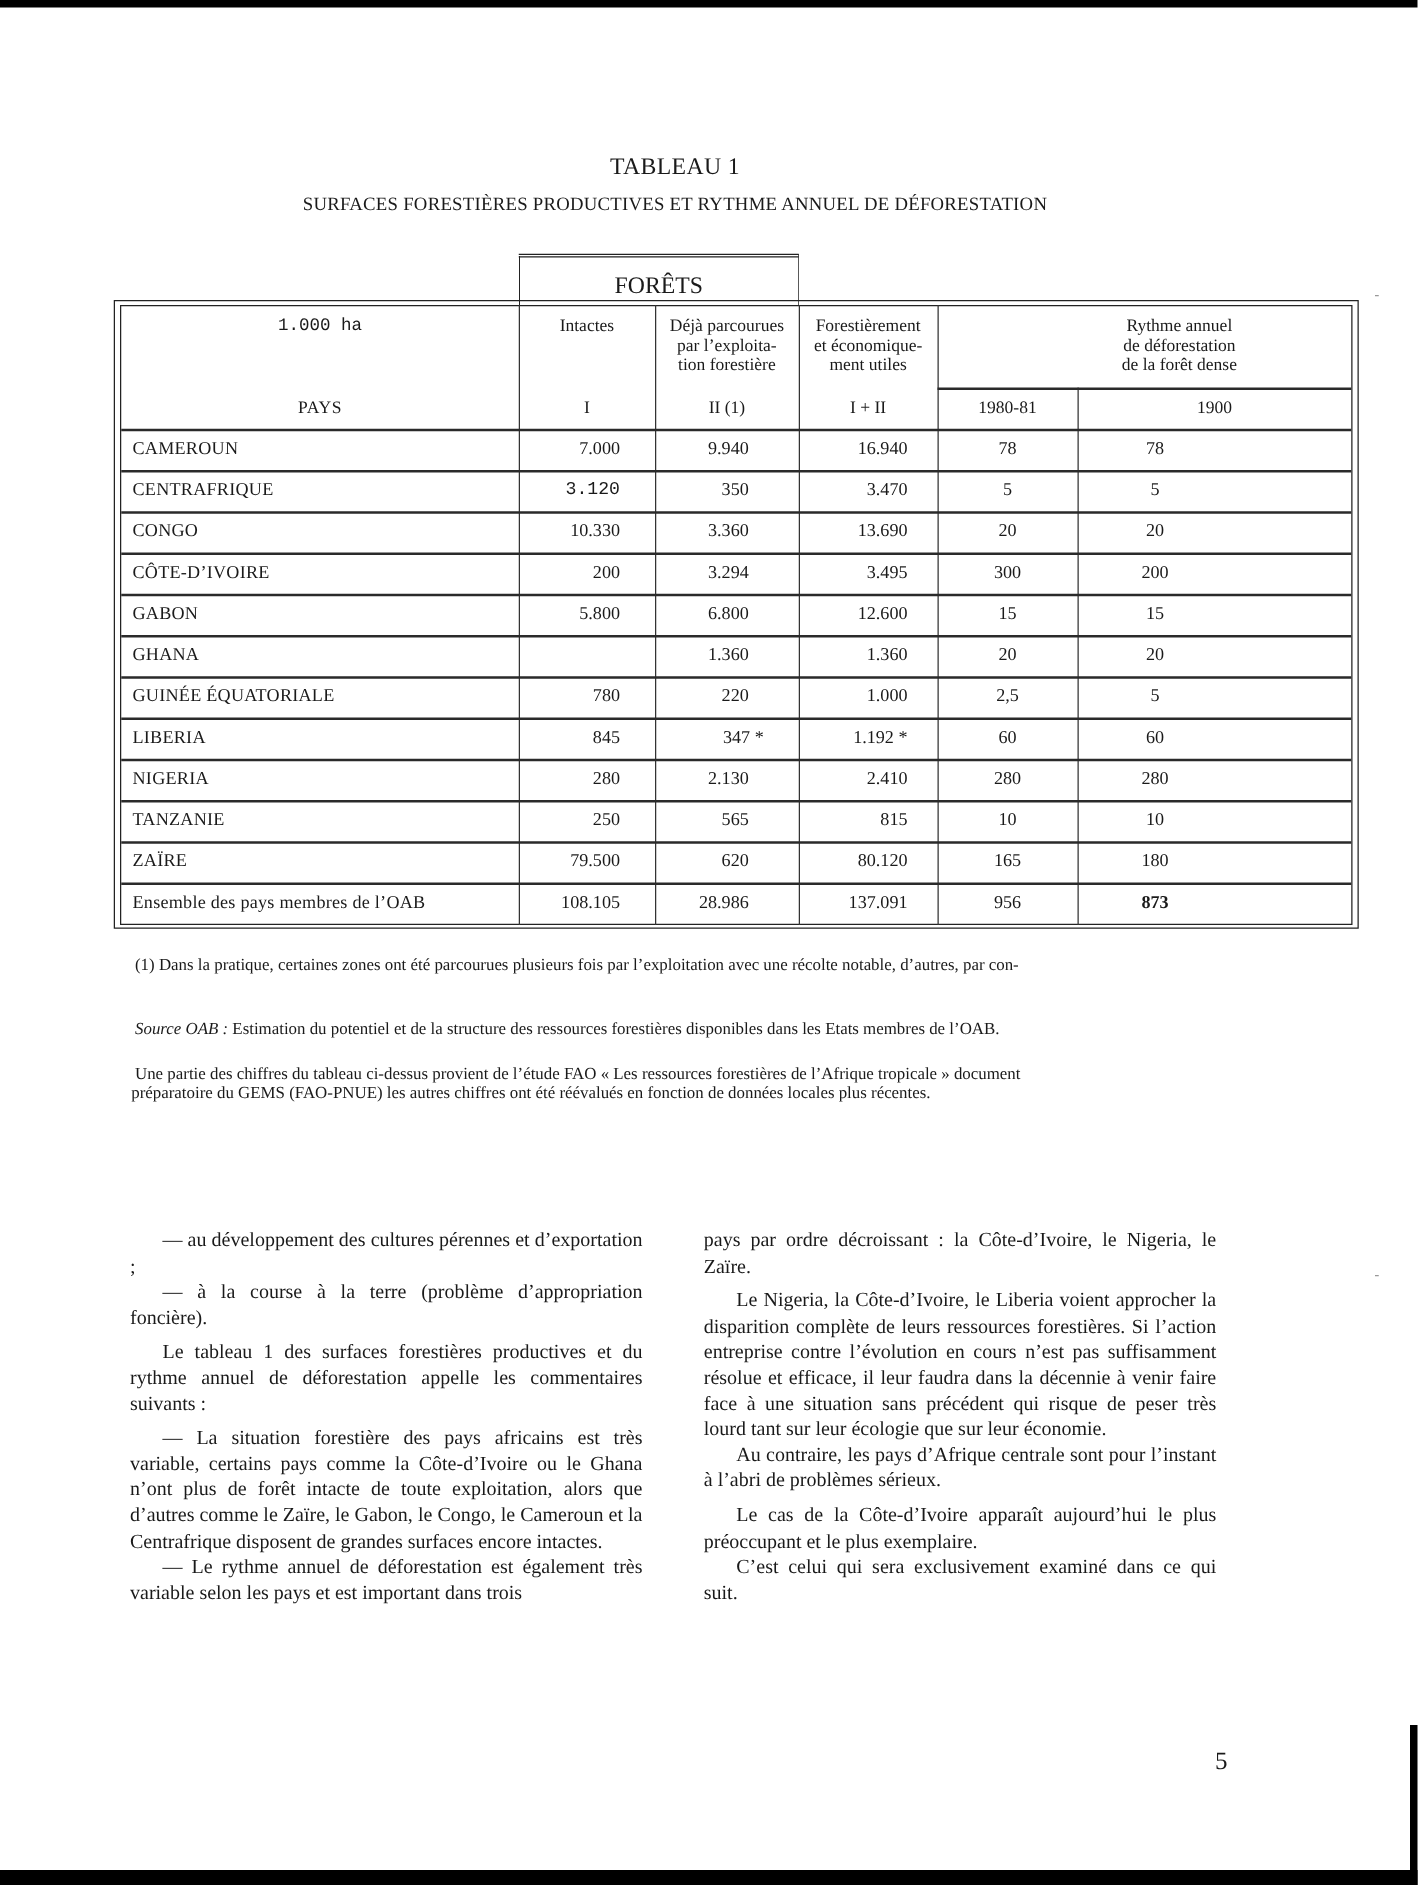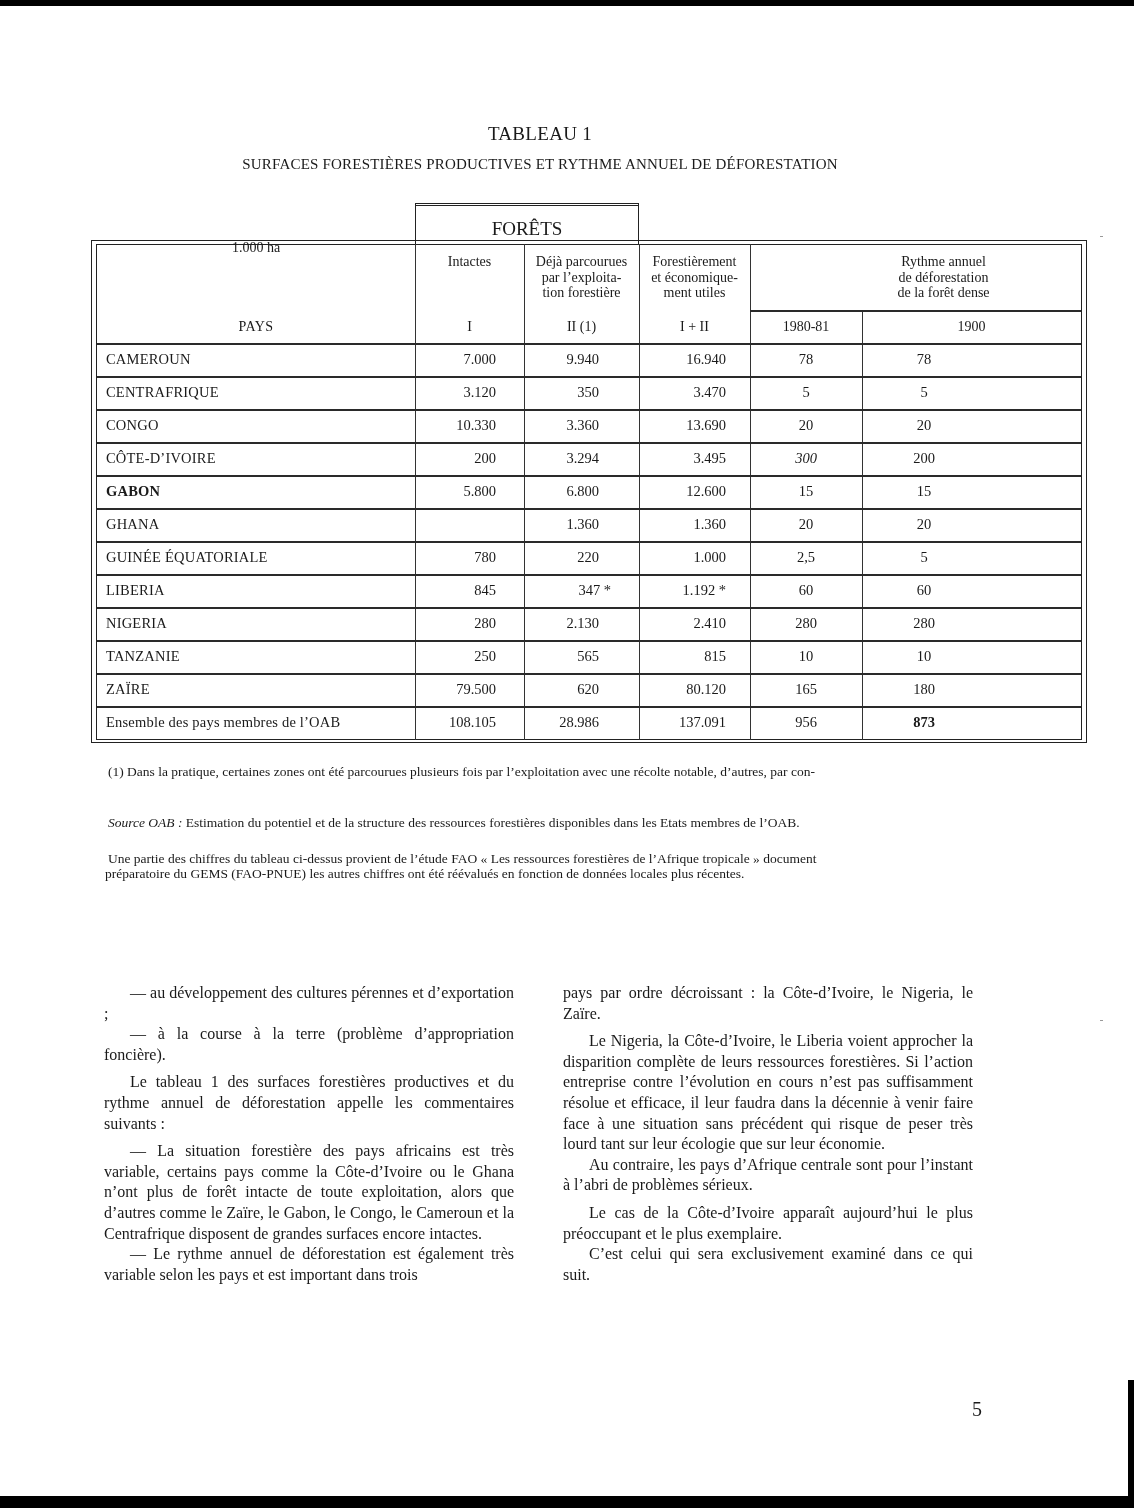--- a/index.html
+++ b/index.html
@@ -69,21 +69,21 @@
     <div class="hline" style="left: 97px; top: 475px; width: 984px;"></div>
     <div class="hline" style="left: 97px; top: 508px; width: 984px;"></div>
     <div class="hline" style="left: 97px; top: 541px; width: 984px;"></div>
     <div class="hline" style="left: 97px; top: 574px; width: 984px;"></div>
     <div class="hline" style="left: 97px; top: 607px; width: 984px;"></div>
     <div class="hline" style="left: 97px; top: 640px; width: 984px;"></div>
     <div class="hline" style="left: 97px; top: 673px; width: 984px;"></div>
     <div class="hline" style="left: 97px; top: 706px; width: 984px;"></div>
   </div>
 
-<div class="cell hdr" style="left:97px;width:318px;top:240px;">1.000 ha</div>
+<div class="cell hdr" style="left:97px;width:318px;top:254px;font-family:Liberation Mono, monospace;">1.000 ha</div>
 <div class="cell hdr" style="left:97px;width:318px;top:319px;letter-spacing:0.5px;">PAYS</div>
 
 <div class="cell hdr" style="left:415px;width:109px;top:254px;">
   <div>Intactes</div>
 </div>
 <div class="cell hdr" style="left:524px;width:115px;top:254px;">
   <div>Déjà parcourues</div>
   <div>par l’exploita-</div>
   <div>tion forestière</div>
 </div>
@@ -108,44 +108,44 @@
     <div>
       <div class="cell country" style="top: 351px; letter-spacing: 0.2px;">CAMEROUN</div>
       <div class="cell" style="top: 351px; left: 415px; width: 81px; text-align: right;">7.000</div>
       <div class="cell" style="top: 351px; left: 524px; width: 75px; text-align: right;">9.940</div>
       <div class="cell" style="top: 351px; left: 639px; width: 87px; text-align: right;">16.940</div>
       <div class="cell" style="top: 351px; left: 750px; width: 112px; text-align: center;">78</div>
       <div class="cell" style="top: 351px; left: 862px; width: 124px; text-align: center;">78</div>
     </div>
     <div>
       <div class="cell country" style="top: 384px; letter-spacing: 0.2px;">CENTRAFRIQUE</div>
-      <div class="cell" style="top: 384px; left: 415px; width: 81px; text-align: right;">3.120</div>
+      <div class="cell" style="top: 384px; left: 415px; width: 81px; text-align: right; font-family: Liberation Mono, monospace;">3.120</div>
       <div class="cell" style="top: 384px; left: 524px; width: 75px; text-align: right;">350</div>
       <div class="cell" style="top: 384px; left: 639px; width: 87px; text-align: right;">3.470</div>
       <div class="cell" style="top: 384px; left: 750px; width: 112px; text-align: center;">5</div>
       <div class="cell" style="top: 384px; left: 862px; width: 124px; text-align: center;">5</div>
     </div>
     <div>
       <div class="cell country" style="top: 417px; letter-spacing: 0.2px;">CONGO</div>
       <div class="cell" style="top: 417px; left: 415px; width: 81px; text-align: right;">10.330</div>
       <div class="cell" style="top: 417px; left: 524px; width: 75px; text-align: right;">3.360</div>
       <div class="cell" style="top: 417px; left: 639px; width: 87px; text-align: right;">13.690</div>
       <div class="cell" style="top: 417px; left: 750px; width: 112px; text-align: center;">20</div>
       <div class="cell" style="top: 417px; left: 862px; width: 124px; text-align: center;">20</div>
     </div>
     <div>
       <div class="cell country" style="top: 450px; letter-spacing: 0.2px;">CÔTE-D’IVOIRE</div>
       <div class="cell" style="top: 450px; left: 415px; width: 81px; text-align: right;">200</div>
       <div class="cell" style="top: 450px; left: 524px; width: 75px; text-align: right;">3.294</div>
       <div class="cell" style="top: 450px; left: 639px; width: 87px; text-align: right;">3.495</div>
-      <div class="cell" style="top: 450px; left: 750px; width: 112px; text-align: center; font-style: italic;">300</div>
+      <div class="cell" style="top: 450px; left: 750px; width: 112px; text-align: center;">300</div>
       <div class="cell" style="top: 450px; left: 862px; width: 124px; text-align: center;">200</div>
     </div>
     <div>
-      <div class="cell country" style="top: 483px; letter-spacing: 0.2px; font-weight: bold;">GABON</div>
+      <div class="cell country" style="top: 483px; letter-spacing: 0.2px;">GABON</div>
       <div class="cell" style="top: 483px; left: 415px; width: 81px; text-align: right;">5.800</div>
       <div class="cell" style="top: 483px; left: 524px; width: 75px; text-align: right;">6.800</div>
       <div class="cell" style="top: 483px; left: 639px; width: 87px; text-align: right;">12.600</div>
       <div class="cell" style="top: 483px; left: 750px; width: 112px; text-align: center;">15</div>
       <div class="cell" style="top: 483px; left: 862px; width: 124px; text-align: center;">15</div>
     </div>
     <div>
       <div class="cell country" style="top: 516px; letter-spacing: 0.2px;">GHANA</div>
       <div class="cell" style="top: 516px; left: 415px; width: 81px; text-align: right;"></div>
       <div class="cell" style="top: 516px; left: 524px; width: 75px; text-align: right;">1.360</div>

